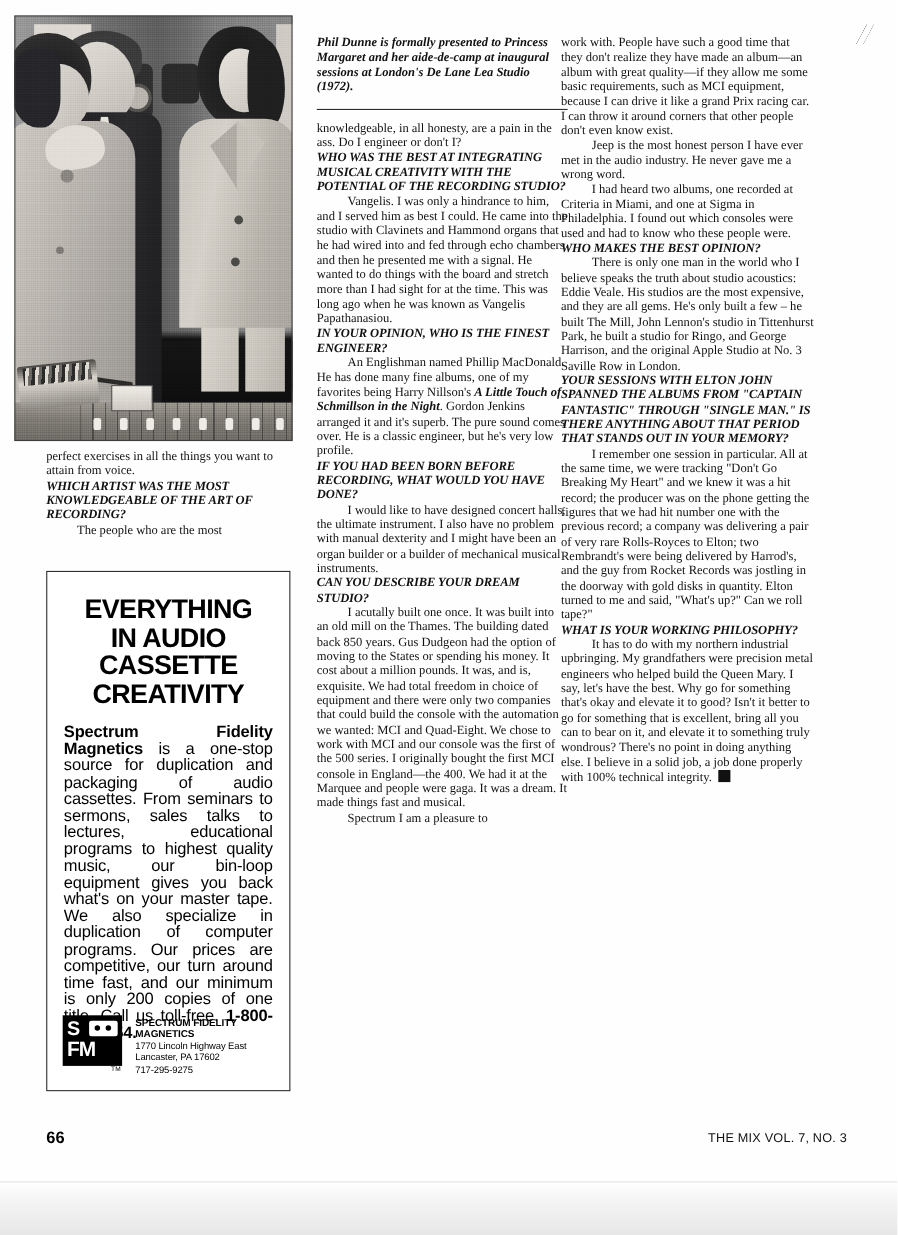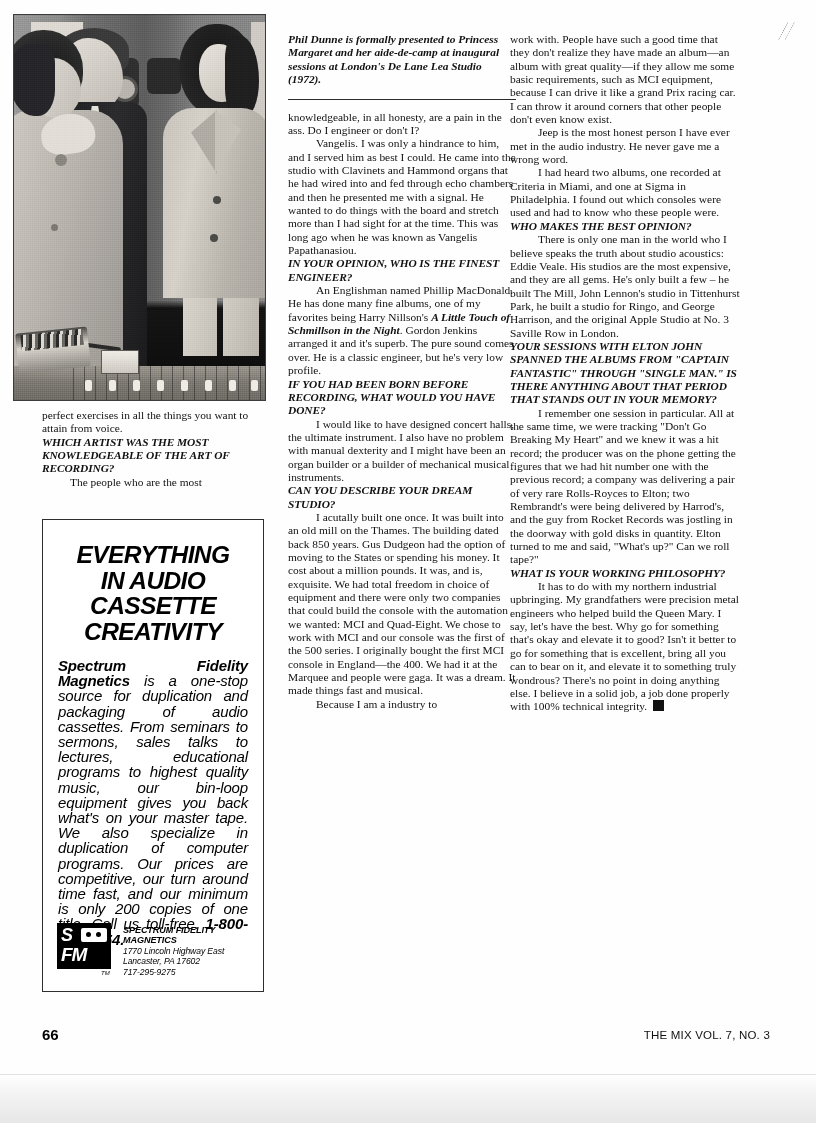--- a/index.html
+++ b/index.html
@@ -279,21 +279,20 @@
   
   .ad {
     position: absolute;
     left: 42px;
     top: 519px;
     width: 222px;
     height: 473px;
     border: 1px solid #2e2e2e;
     background: #fff;
     box-sizing: border-box;
-    font-style: italic;
   }
   .ad-inner { padding: 22px 15px 10px 15px; }
   .ad-head {
     font-family: "Liberation Sans", sans-serif;
     font-weight: bold;
     font-size: 24.5px;
     line-height: 25.5px;
     text-align: center;
     letter-spacing: -0.6px;
     color: #000;
@@ -485,32 +484,33 @@
     <p class="q">WHICH ARTIST WAS THE MOST KNOWLEDGEABLE OF THE ART OF RECORDING?</p>
     <p class="body-p after-q">The people who are the most</p>
   </div>
 
   <div class="col" id="col-mid">
     <p class="caption">Phil Dunne is formally presented to Princess Margaret and her aide-de-camp at inaugural sessions at London's De Lane Lea Studio (1972).</p>
     <div class="caption-rule"></div>
 
     <p class="body-p noindent">knowledgeable, in all honesty, are a pain in the ass. Do I engineer or don't I?</p>
 
+    <p class="q">WHO WAS THE BEST AT INTEGRATING MUSICAL CREATIVITY WITH THE POTENTIAL OF THE RECORDING STUDIO?</p>
     <p class="body-p after-q">Vangelis. I was only a hindrance to him, and I served him as best I could. He came into the studio with Clavinets and Hammond organs that he had wired into and fed through echo chambers and then he presented me with a signal. He wanted to do things with the board and stretch more than I had sight for at the time. This was long ago when he was known as Vangelis Papathanasiou.</p>
 
     <p class="q">IN YOUR OPINION, WHO IS THE FINEST ENGINEER?</p>
     <p class="body-p after-q"><span>An Englishman named Phillip MacDonald. He has done many fine albums, one of my favorites being Harry Nillson's </span><em class="title-it">A Little Touch of Schmillson in the Night</em><span>. Gordon Jenkins arranged it and it's superb. The pure sound comes over. He is a classic engineer, but he's very low profile.</span></p>
 
     <p class="q">IF YOU HAD BEEN BORN BEFORE RECORDING, WHAT WOULD YOU HAVE DONE?</p>
     <p class="body-p after-q">I would like to have designed concert halls, the ultimate instrument. I also have no problem with manual dexterity and I might have been an organ builder or a builder of mechanical musical instruments.</p>
 
     <p class="q">CAN YOU DESCRIBE YOUR DREAM STUDIO?</p>
     <p class="body-p after-q">I acutally built one once. It was built into an old mill on the Thames. The building dated back 850 years. Gus Dudgeon had the option of moving to the States or spending his money. It cost about a million pounds. It was, and is, exquisite. We had total freedom in choice of equipment and there were only two companies that could build the console with the automation we wanted: MCI and Quad-Eight. We chose to work with MCI and our console was the first of the 500 series. I originally bought the first MCI console in England—the 400. We had it at the Marquee and people were gaga. It was a dream. It made things fast and musical.</p>
 
-    <p class="body-p after-q">Because I am a industry to</p>
+    <p class="body-p after-q">Spectrum I am a pleasure to</p>
   </div>
 
   <div class="col" id="col-right">
     <p class="body-p noindent">work with. People have such a good time that they don't realize they have made an album—an album with great quality—if they allow me some basic requirements, such as MCI equipment, because I can drive it like a grand Prix racing car. I can throw it around corners that other people don't even know exist.</p>
 
     <p class="body-p after-q">Jeep is the most honest person I have ever met in the audio industry. He never gave me a wrong word.</p>
     <p class="body-p after-q">I had heard two albums, one recorded at Criteria in Miami, and one at Sigma in Philadelphia. I found out which consoles were used and had to know who these people were.</p>
 
     <p class="q">WHO MAKES THE BEST OPINION?</p>
     <p class="body-p after-q">There is only one man in the world who I believe speaks the truth about studio acoustics: Eddie Veale. His studios are the most expensive, and they are all gems. He's only built a few – he built The Mill, John Lennon's studio in Tittenhurst Park, he built a studio for Ringo, and George Harrison, and the original Apple Studio at No. 3 Saville Row in London.</p>

